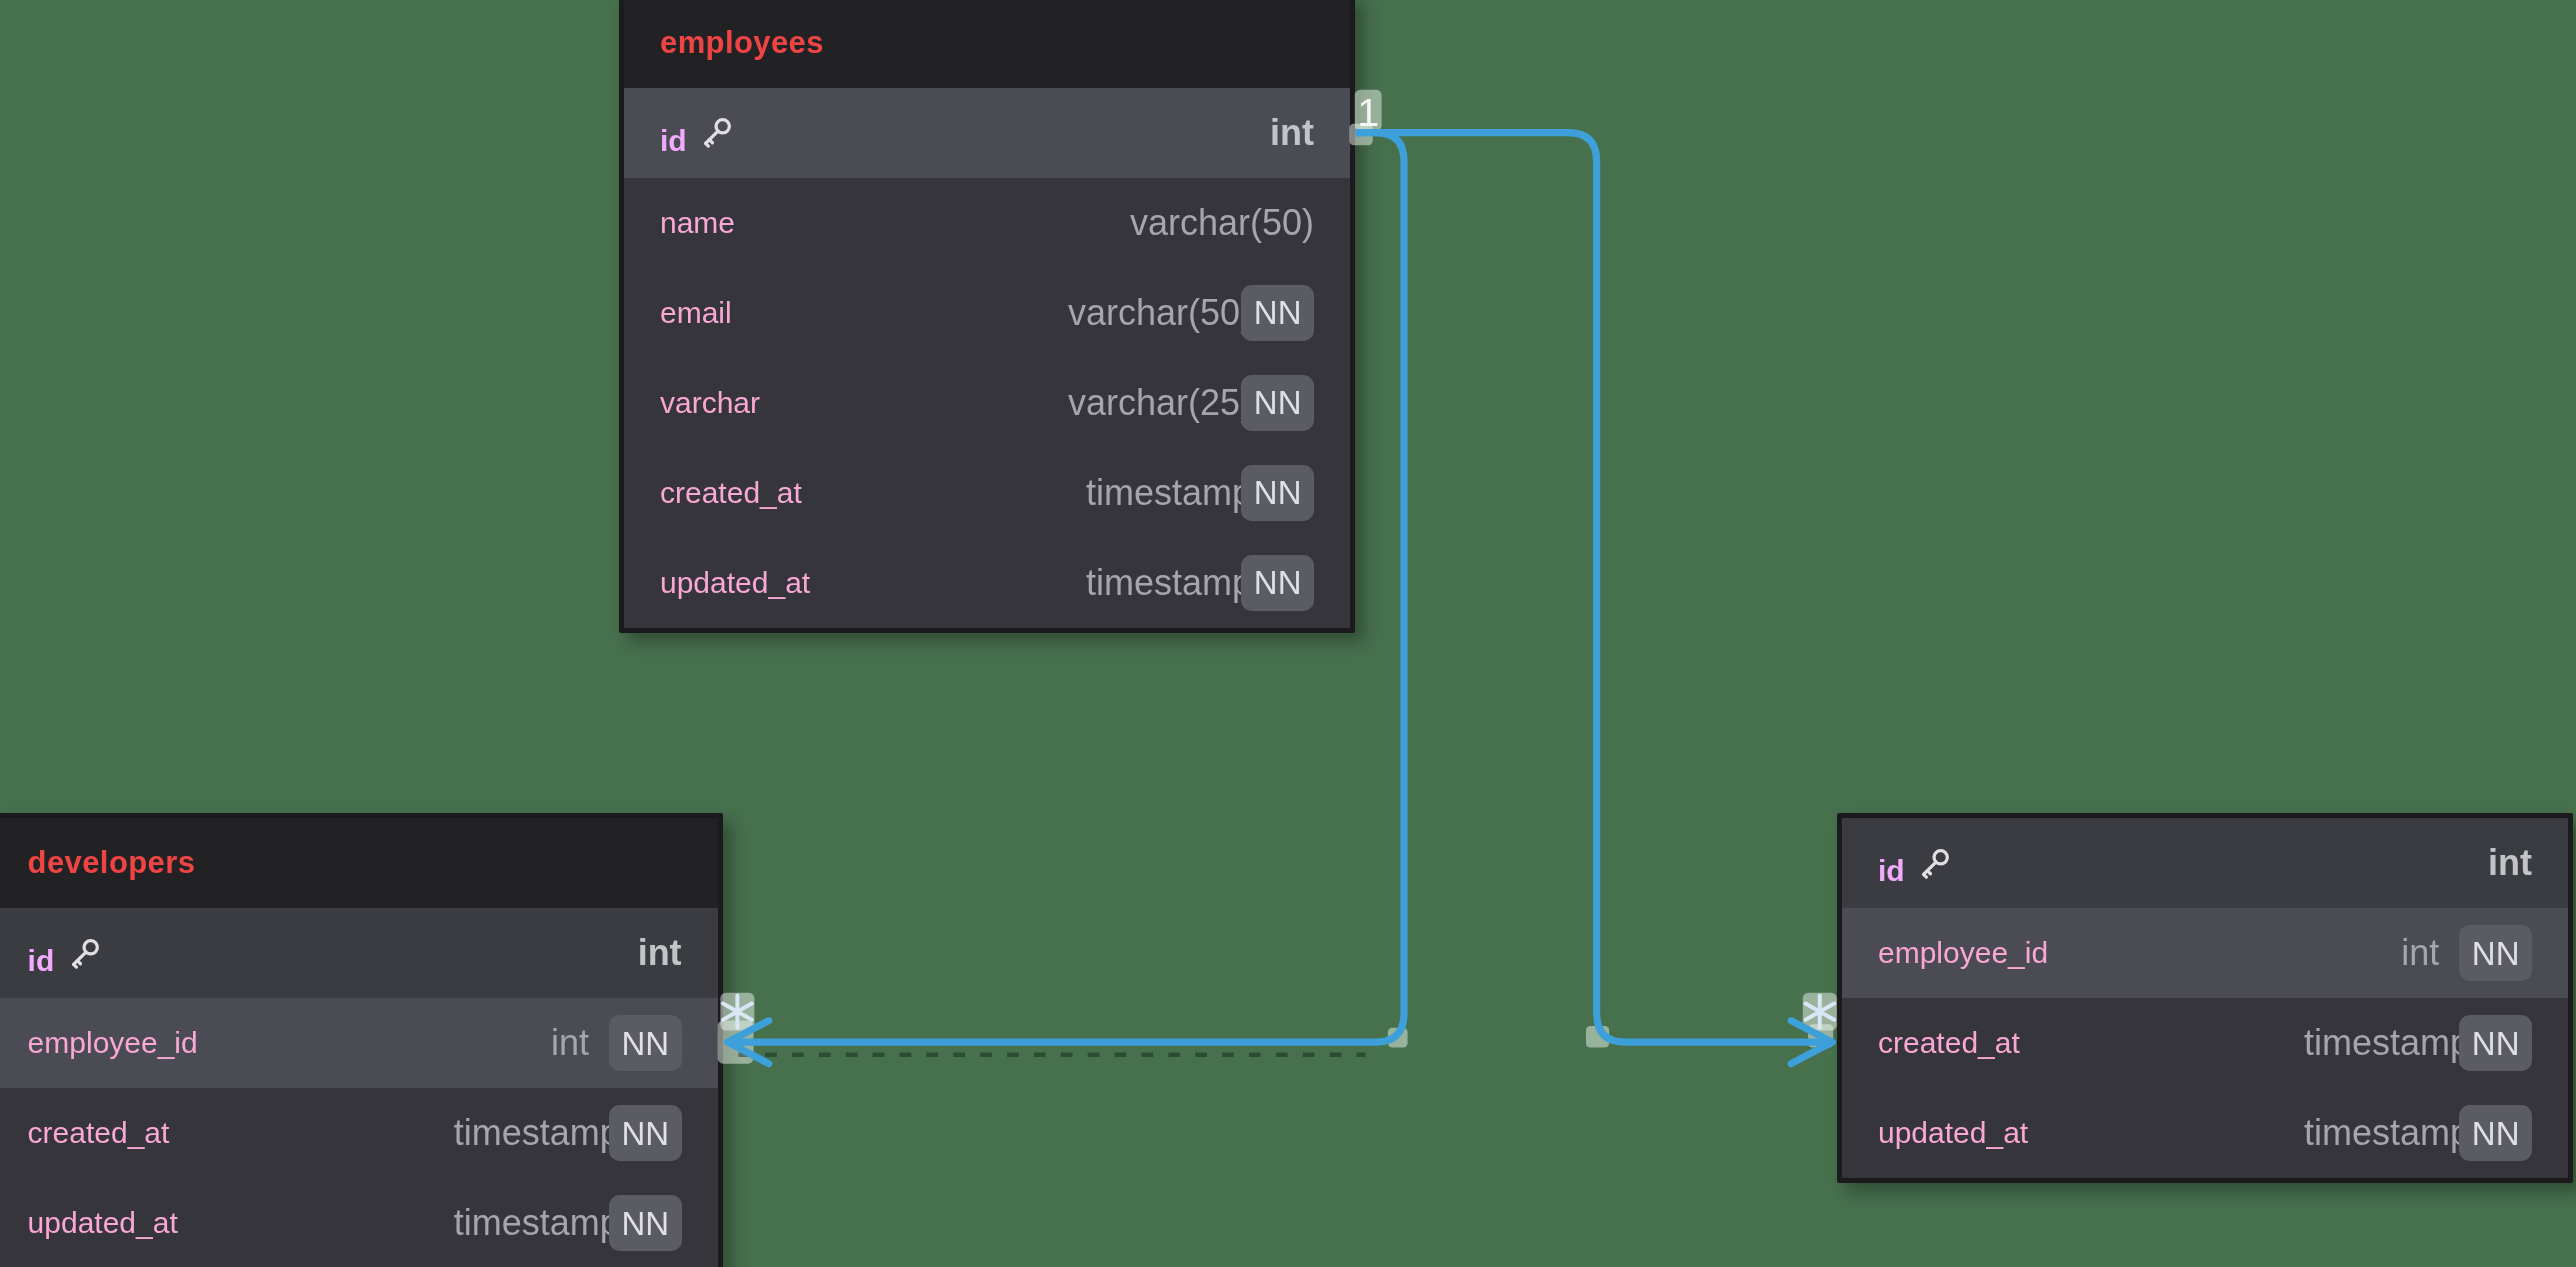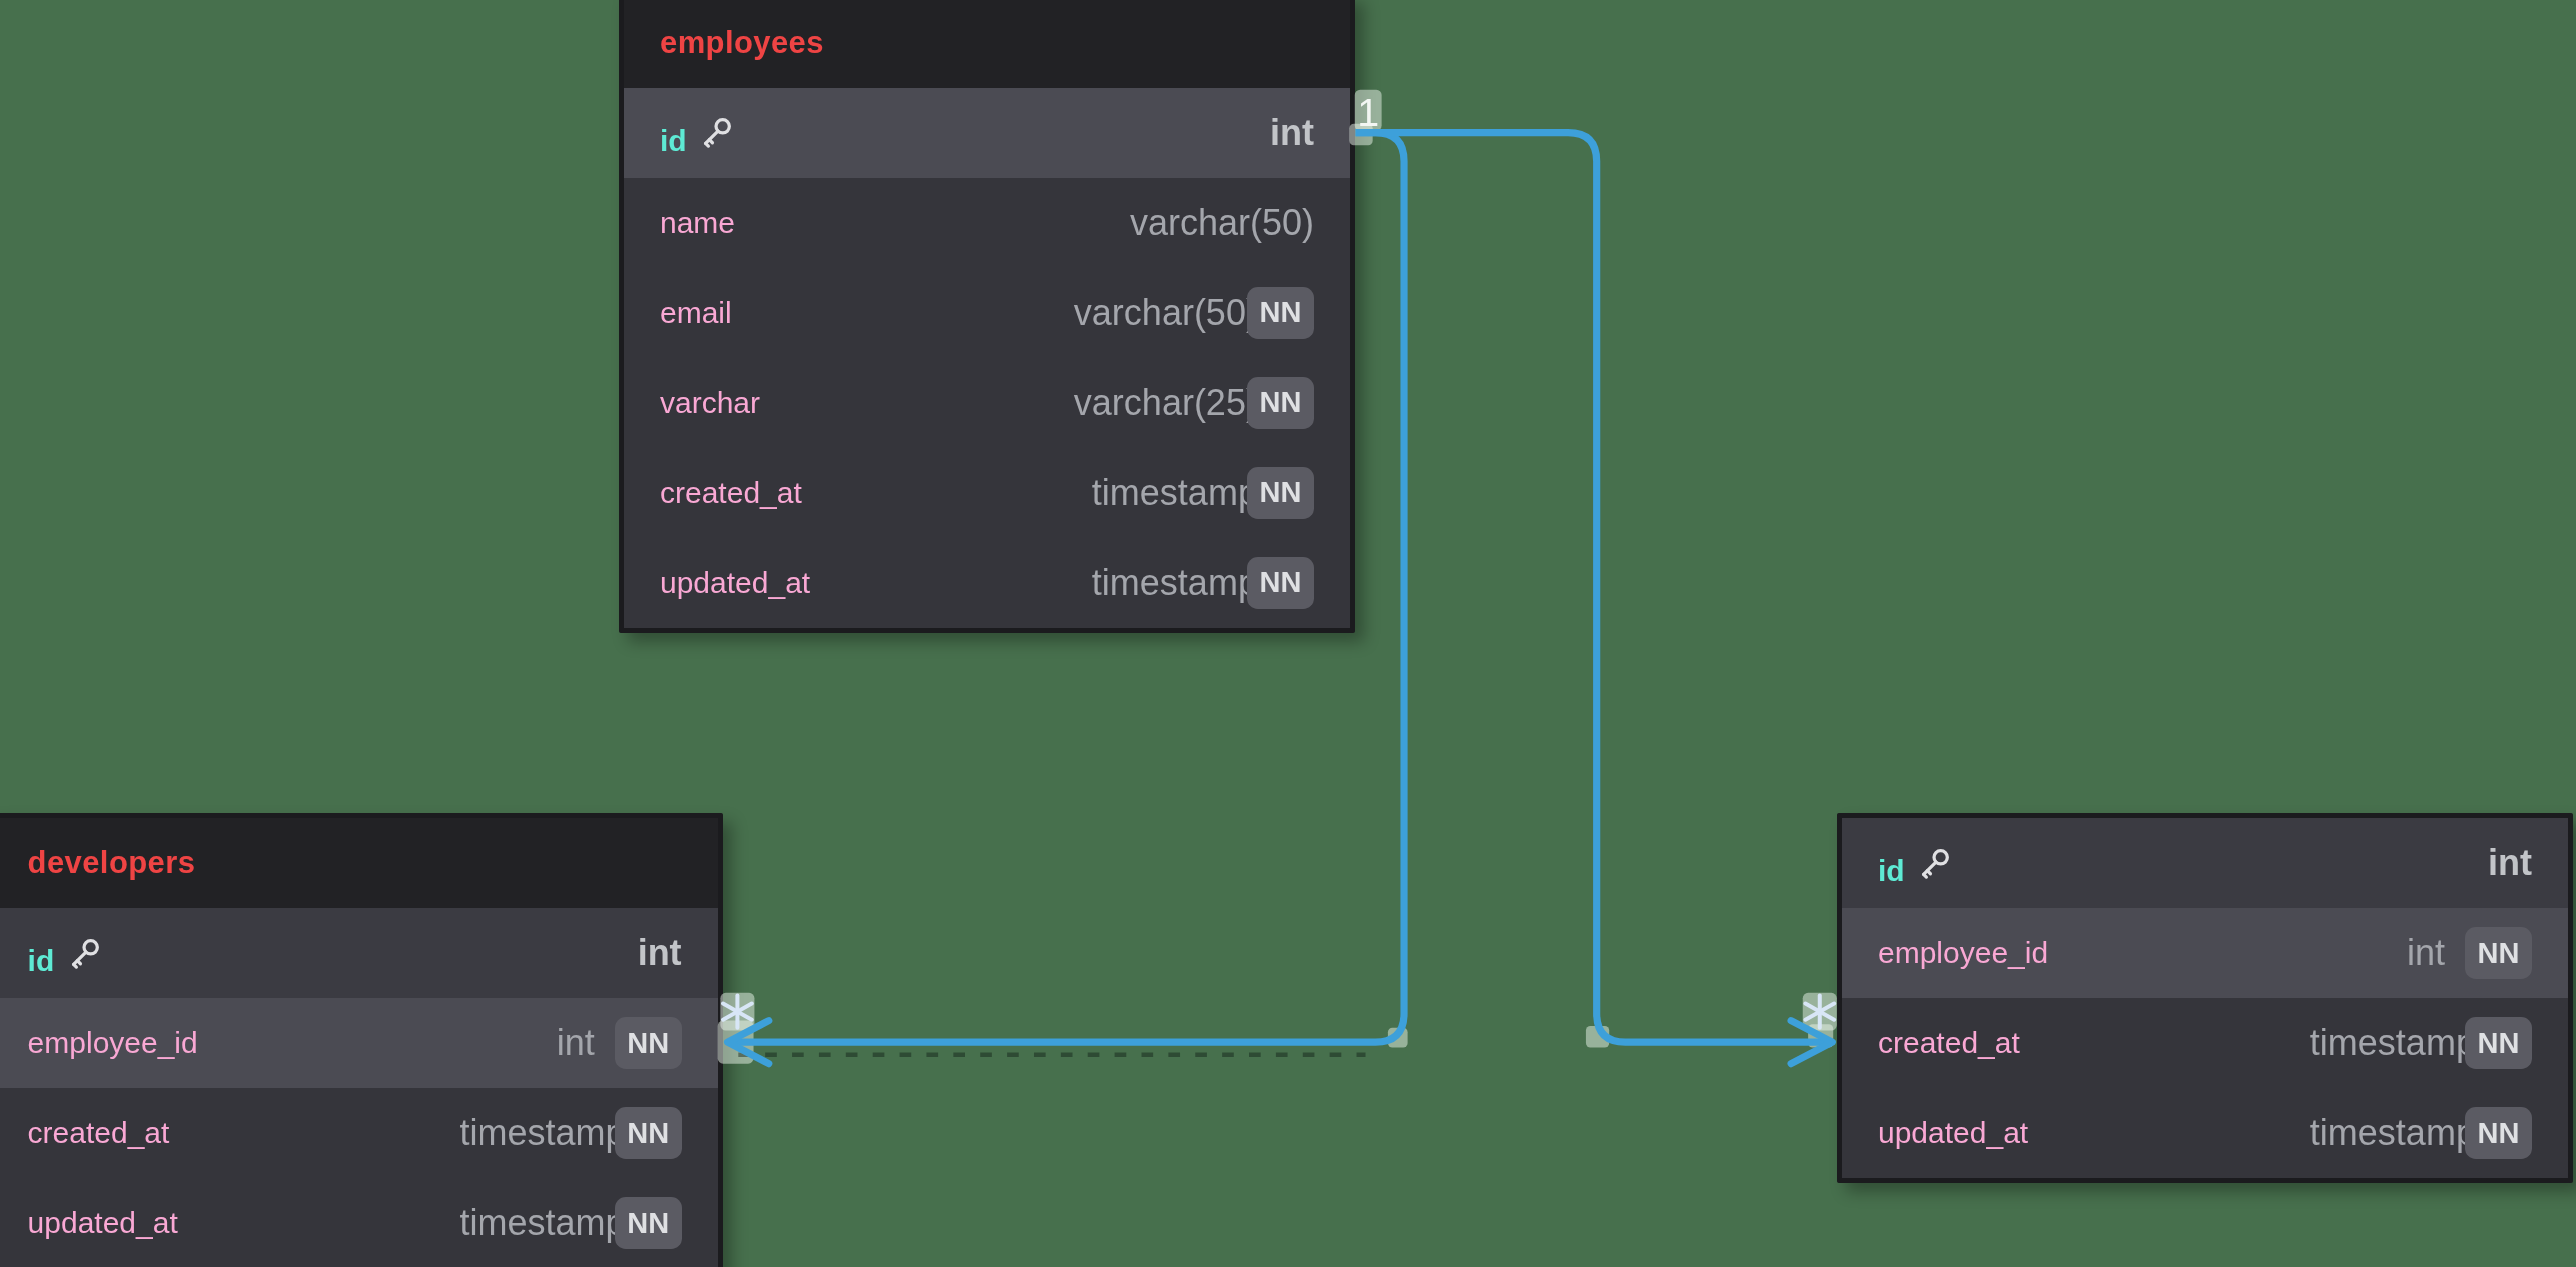--- a/index.html
+++ b/index.html
@@ -36,38 +36,37 @@
     display:flex;align-items:center;
     padding:0 36px;
     box-sizing:border-box;
     background:#35353b;
   }
   .tbl-row.pk{background:#3b3b42;}
   .tbl-row.hl{background:#4b4b53;}
   .fname{
     color:#f9a8d4;font-size:30px;white-space:nowrap;
   }
-  .pk .fname{color:#5eead4;font-weight:700;margin-top:16px;}
+  .pk .fname{color:#f0abfc;font-weight:700;margin-top:16px;}
   .key-icon{
     width:39px;height:39px;margin-left:10.8px;flex:0 0 auto;
     color:#e0e0e3;
   }
   .spacer{flex:1 1 auto;}
   .ftype{
     color:#a4a6ac;font-size:36px;white-space:nowrap;
   }
   .pk .ftype{color:#c2c4c8;font-weight:700;}
   .nn-badge{
     display:inline-flex;align-items:center;justify-content:center;
     background:#5b5b63;color:#dfe0e3;
-    font-size:29px;line-height:1;
+    font-size:33px;line-height:1;
     padding:11.6px 12.5px;border-radius:10.8px;
     position:relative;z-index:1;
     flex:0 0 auto;
-    font-weight:bold;
   }
 
   
   .rel-layer{
     position:absolute;left:0;top:0;z-index:5;
     pointer-events:none;
   }
   .rel-layer .edge-hit{pointer-events:auto;}
   .card-one{
     font-family:"Liberation Sans","DejaVu Sans",sans-serif;

